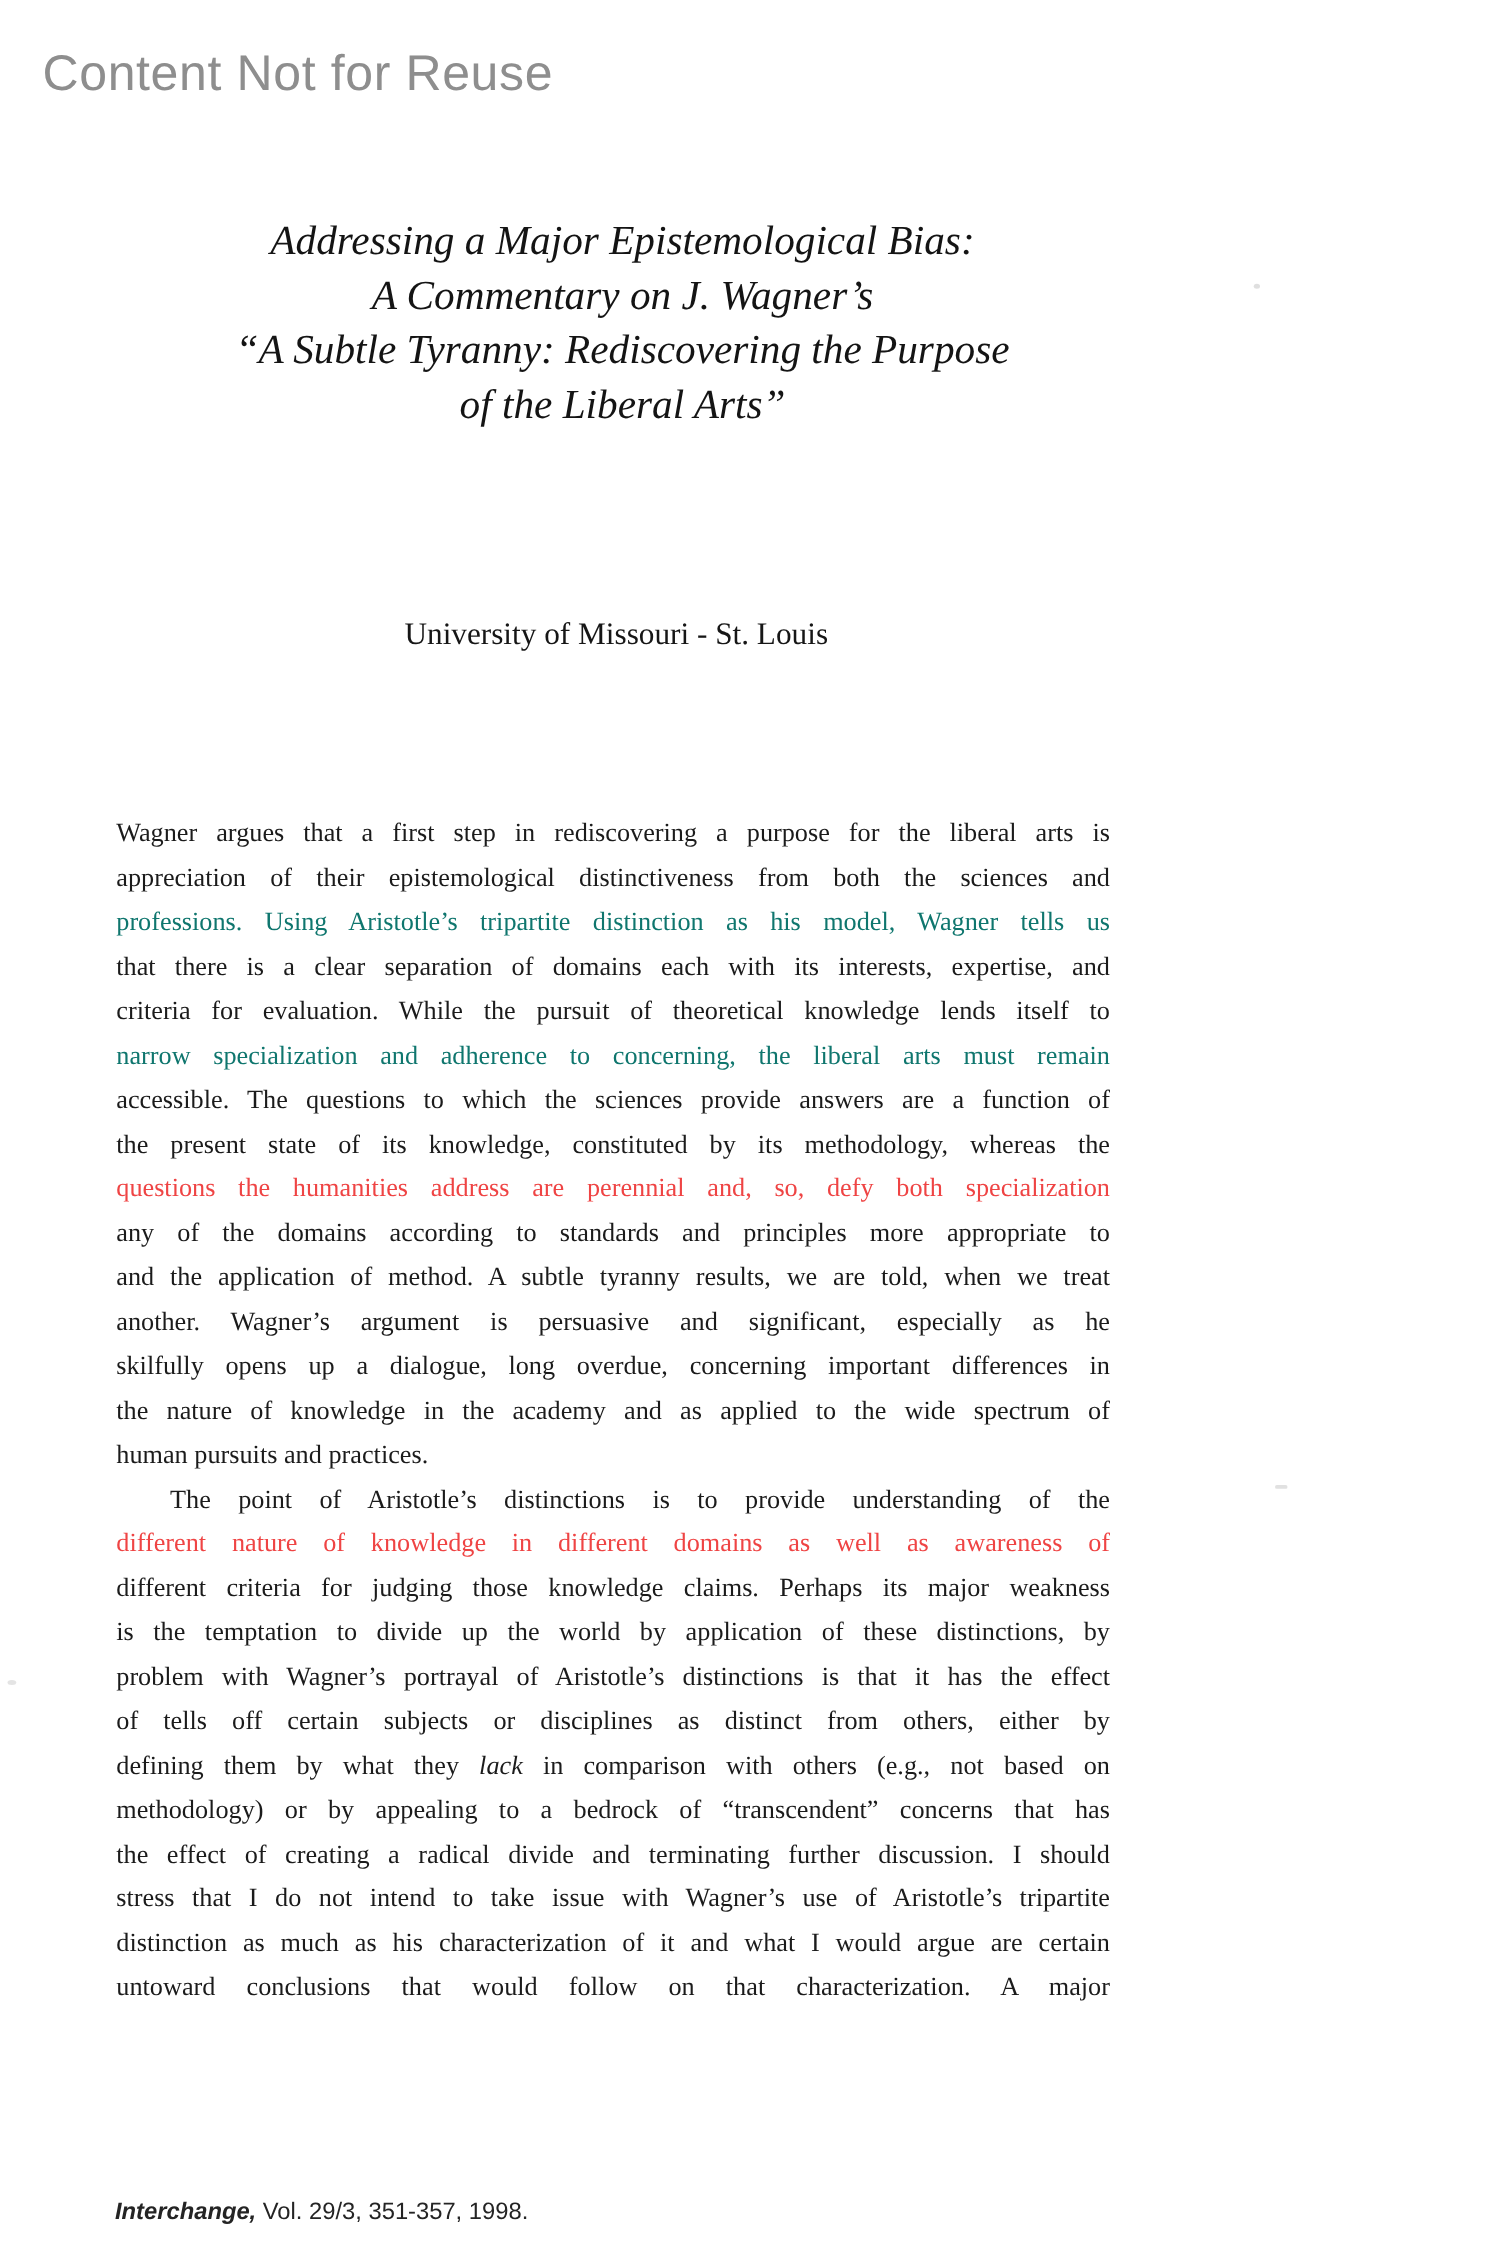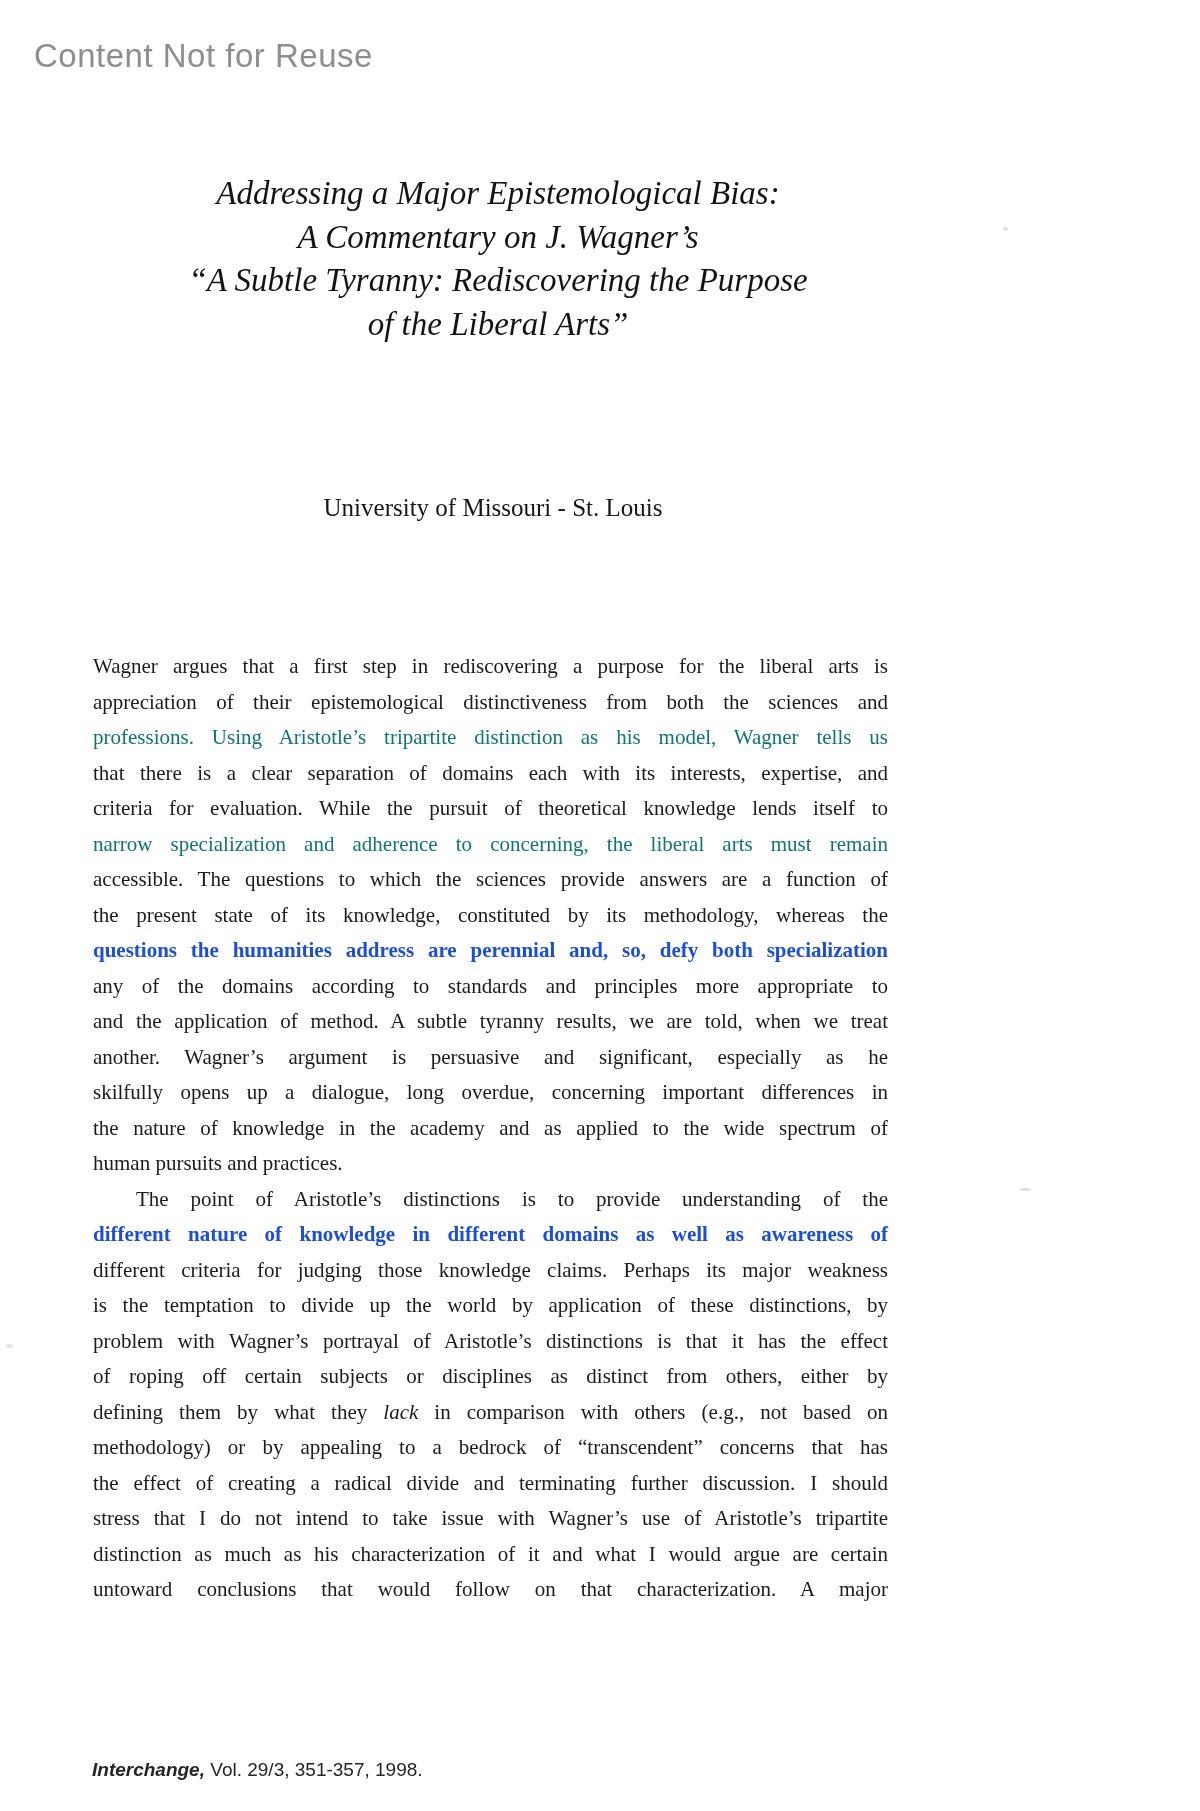--- a/index.html
+++ b/index.html
@@ -10,21 +10,21 @@
     background: #ffffff;
     overflow: hidden;
     font-family: "Liberation Serif", serif;
     color: #1b1b1b;
   }
   .watermark {
     position: absolute;
     left: 34px;
     top: 37px;
     font-family: "Liberation Sans", sans-serif;
-    font-size: 33px;
+    font-size: 40px;
     color: #8e8e8e;
     letter-spacing: 0.5px;
   }
   .title-block {
     position: absolute;
     left: 98px;
     top: 172px;
     width: 800px;
     text-align: center;
     font-style: italic;
@@ -58,21 +58,21 @@
     color: #1b1b1b;
   }
   .text-line {
     text-align: justify;
     text-align-last: justify;
   }
   .text-line.no-just { text-align-last: left; }
   .text-line.indent { text-indent: 43px; }
   .text-line .italic { font-style: italic; }
   .fade1 { color: #0f766e; filter: blur(0.35px); }
-  .fade2 { color: #1d4ed8; filter: blur(0.45px); font-weight: bold; }
+  .fade2 { color: #ef4444; filter: blur(0.45px); }
   .footer {
     position: absolute;
     left: 92px;
     top: 1702px;
     font-family: "Liberation Sans", sans-serif;
     font-size: 19px;
     line-height: 27px;
     color: #242424;
     white-space: pre-wrap;
   }
@@ -121,21 +121,21 @@
         <div class="text-line">skilfully opens up a dialogue, long overdue, concerning important differences in</div>
         <div class="text-line">the nature of knowledge in the academy and as applied to the wide spectrum of</div>
         <div class="text-line no-just">human pursuits and practices.</div>
       </div>
       <div>
         <div class="text-line indent">The point of Aristotle’s distinctions is to provide understanding of the</div>
         <div class="text-line fade2">different nature of knowledge in different domains as well as awareness of</div>
         <div class="text-line">different criteria for judging those knowledge claims. Perhaps its major weakness</div>
         <div class="text-line">is the temptation to divide up the world by application of these distinctions, by</div>
         <div class="text-line">problem with Wagner’s portrayal of Aristotle’s distinctions is that it has the effect</div>
-        <div class="text-line">of roping off certain subjects or disciplines as distinct from others, either by</div>
+        <div class="text-line">of tells off certain subjects or disciplines as distinct from others, either by</div>
         <div class="text-line"><span>defining them by what they </span><span class="italic">lack</span><span> in comparison with others (e.g., not based on</span></div>
         <div class="text-line">methodology) or by appealing to a bedrock of “transcendent” concerns that has</div>
         <div class="text-line">the effect of creating a radical divide and terminating further discussion. I should</div>
         <div class="text-line">stress that I do not intend to take issue with Wagner’s use of Aristotle’s tripartite</div>
         <div class="text-line">distinction as much as his characterization of it and what I would argue are certain</div>
         <div class="text-line">untoward conclusions that would follow on that characterization. A major</div>
       </div>
     </div>
 
   <div class="footer">

